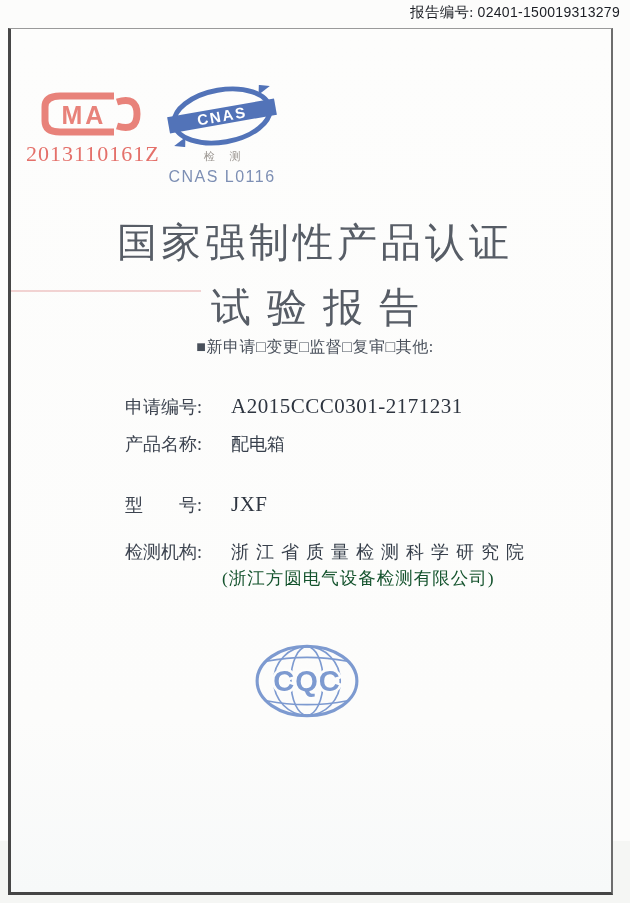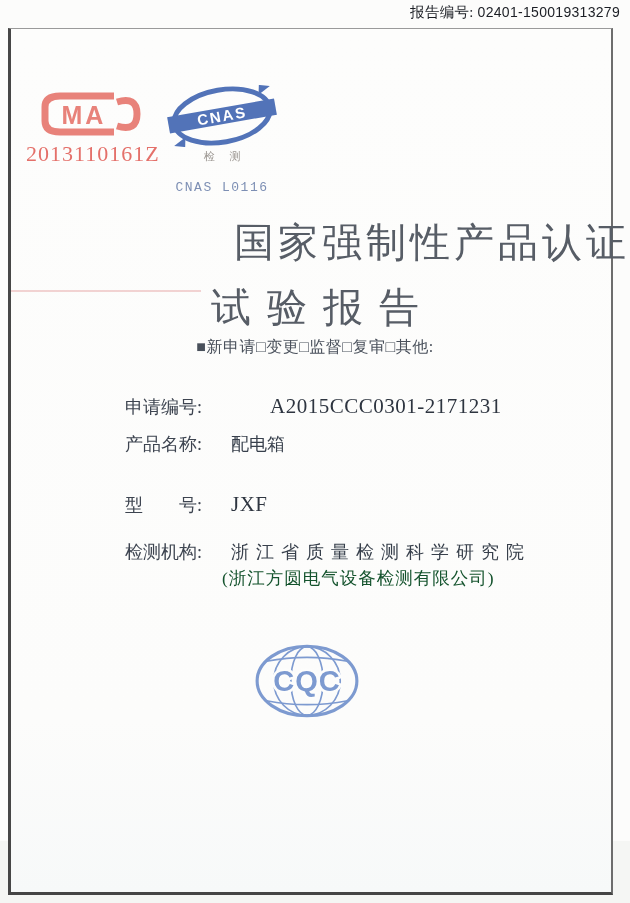--- a/index.html
+++ b/index.html
@@ -34,27 +34,27 @@
   .cma-svg{display:block;margin:0 auto;width:102px;height:48px;}
   .cma-num{
     margin-top:3px;font-size:22px;color:#e4706a;letter-spacing:1px;
     font-family:"Liberation Serif","DejaVu Serif",serif;
   }
 
   
   .cnas-wrap{position:absolute;left:163px;top:85px;width:118px;text-align:center;}
   .cnas-svg{display:block;margin:0 auto;width:110px;height:62px;}
   .cnas-cn{margin-top:2px;font-size:11px;color:#9b9691;letter-spacing:6px;text-indent:6px;}
-  .cnas-code{margin-top:16px;font-size:13px;color:#7d8fb4;letter-spacing:1.5px;
-    font-family:Liberation Mono, monospace;}
+  .cnas-code{margin-top:4px;font-size:16px;color:#7d8fb4;letter-spacing:1.5px;
+    font-family:Liberation Sans, sans-serif;}
 
   
   .title1{
     position:absolute;left:0;top:215px;width:100%;
-    text-align:right;font-size:40px;color:#575d66;
+    text-align:center;font-size:40px;color:#575d66;
     letter-spacing:4px;font-weight:500;
   }
   .title2{
     position:absolute;left:0;top:280px;width:100%;
     text-align:center;font-size:40px;color:#575d66;
     letter-spacing:16px;text-indent:16px;font-weight:500;
   }
   .artifact-line{
     position:absolute;left:11px;top:290px;width:190px;height:2px;
     background:rgba(228,160,160,.45);
@@ -69,21 +69,21 @@
 
   
   .field{
     position:absolute;left:125px;display:flex;align-items:baseline;
     color:#3d4450;
   }
   .field .lbl{width:93px;font-size:18px;flex:none;}
   .field .val{margin-left:13px;font-size:18px;color:#38404c;}
   .val-serif{font-family:"Liberation Serif","DejaVu Serif",serif;font-size:21px !important;letter-spacing:.5px;color:#2e3540 !important;}
   .val-spaced{letter-spacing:7px;}
-  .f1{top:394px;gap:39px;}
+  .f1{top:394px;}
   .f2{top:432px;}
   .f3{top:492px;}
   .f4{top:540px;}
   .org-line2{
     position:absolute;left:222px;top:566px;
     font-size:17.5px;color:#14532d;letter-spacing:1px;
   }
 
   
   .cqc-svg{position:absolute;left:254px;top:642px;width:106px;height:78px;}

